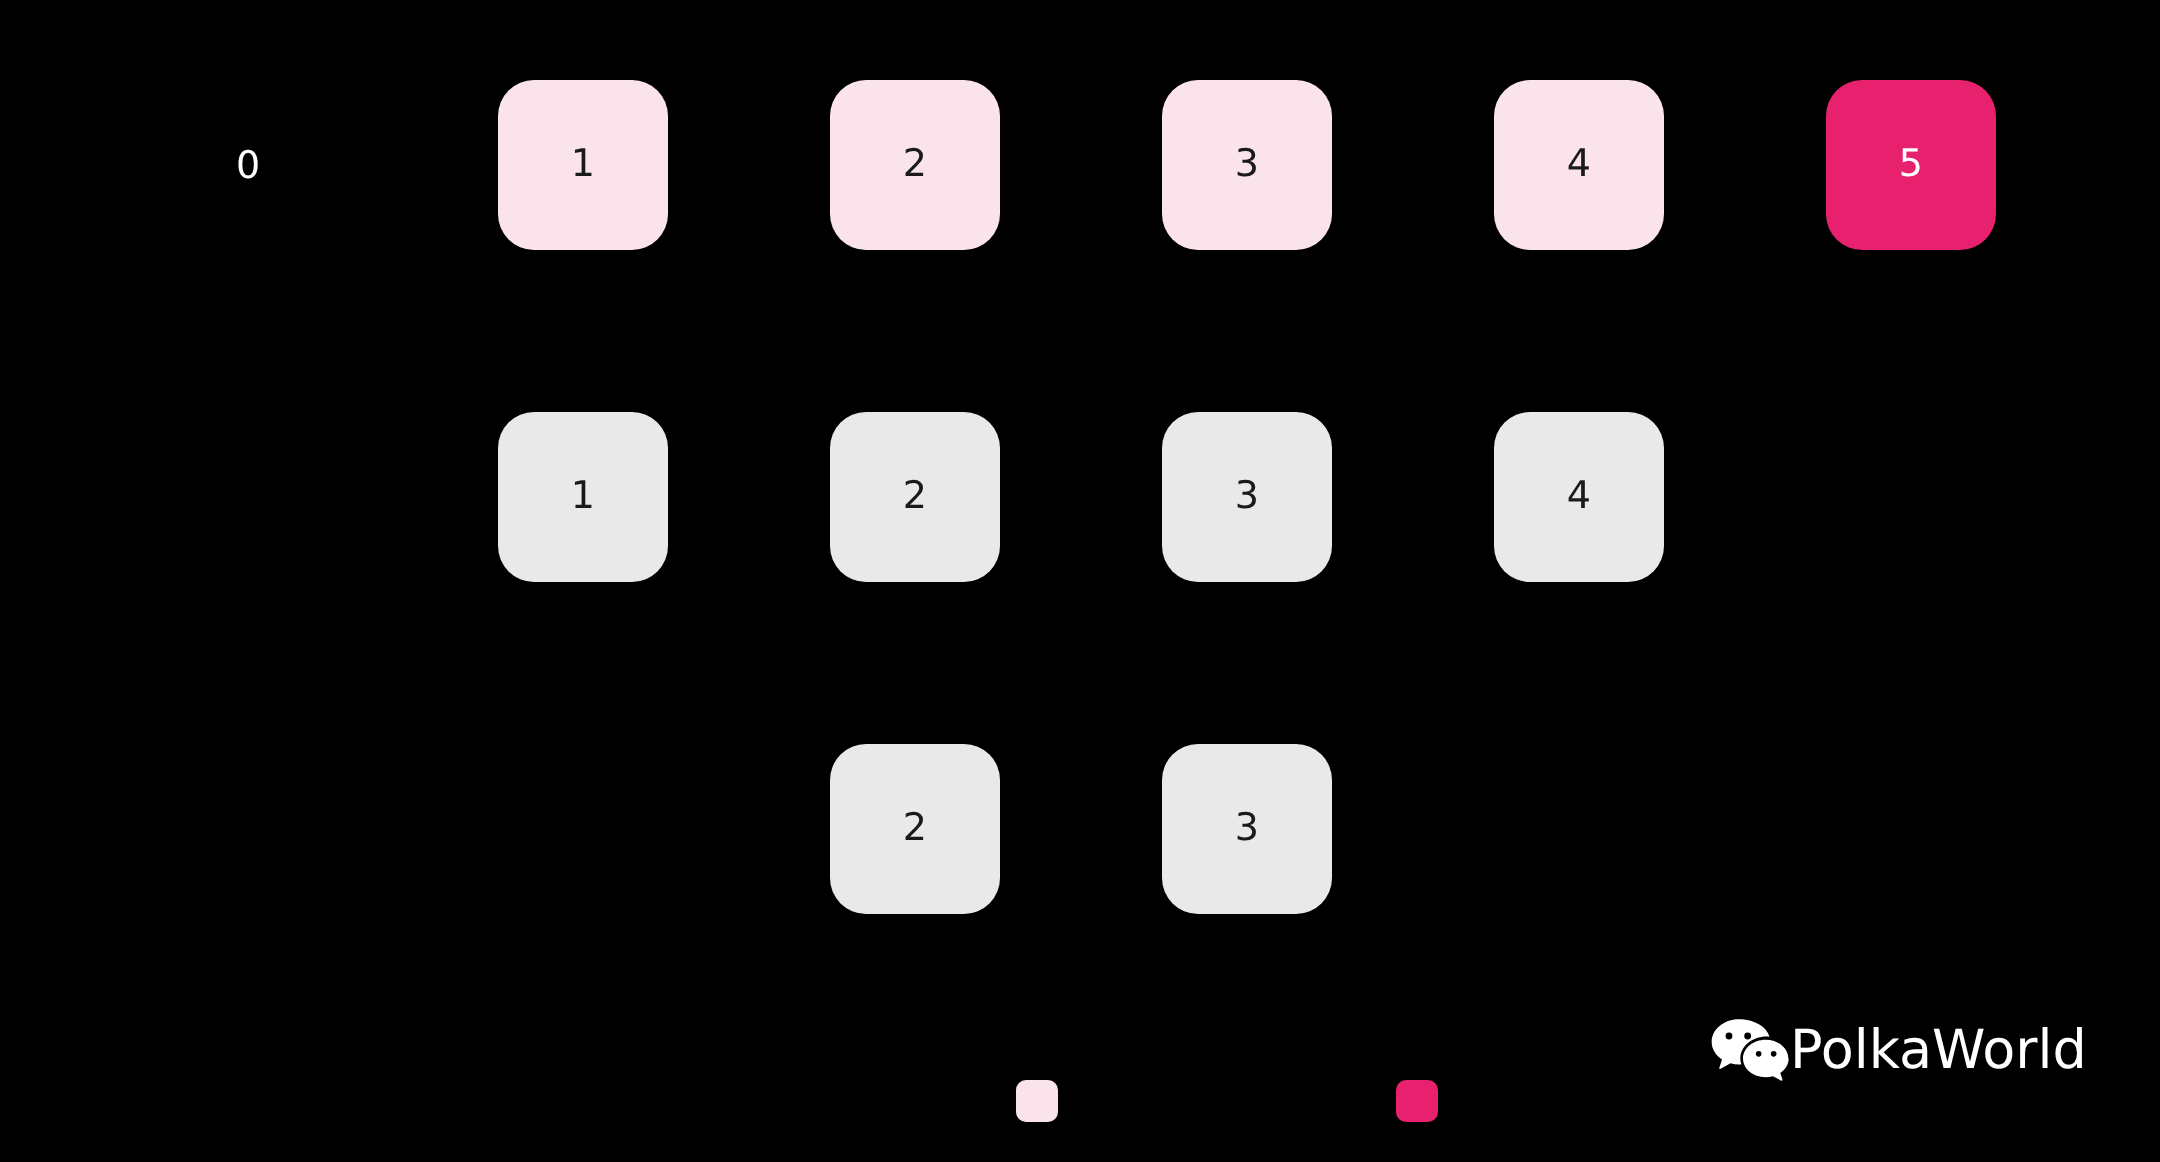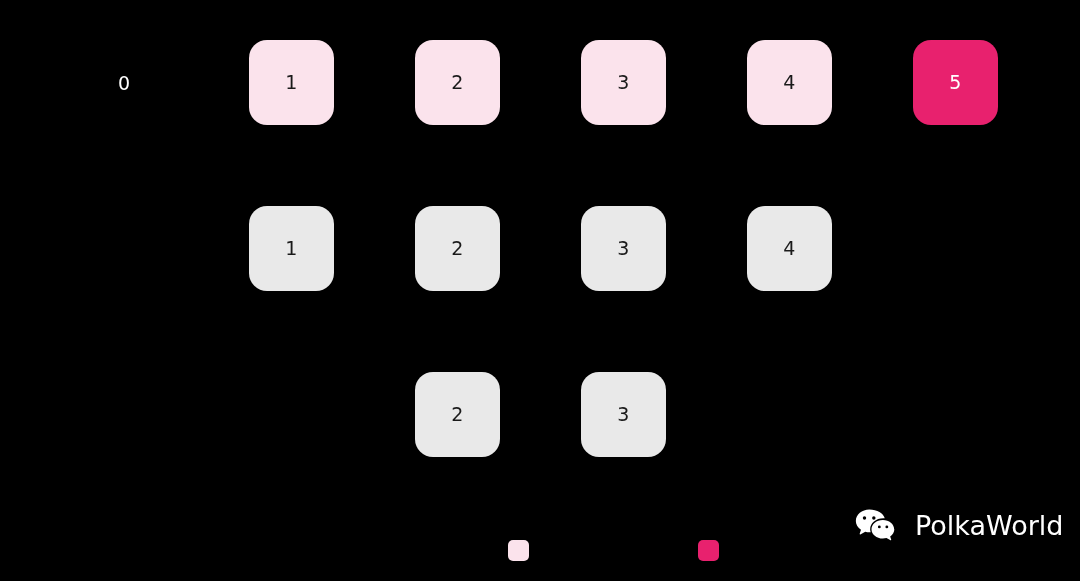--- a/index.html
+++ b/index.html
@@ -82,21 +82,21 @@
     user-select: none;
   }
 
   
   #watermark {
     position: absolute;
     left: 855px;
     top: 508px;
     display: flex;
     align-items: center;
-    gap: 20px;
+    gap: 0;
     user-select: none;
   }
   #watermark .wechat-icon {
     display: block;
     width: 40px;
     height: 34px;
   }
   #watermark .wm-text {
     color: #ffffff;
     font-size: 27px;

